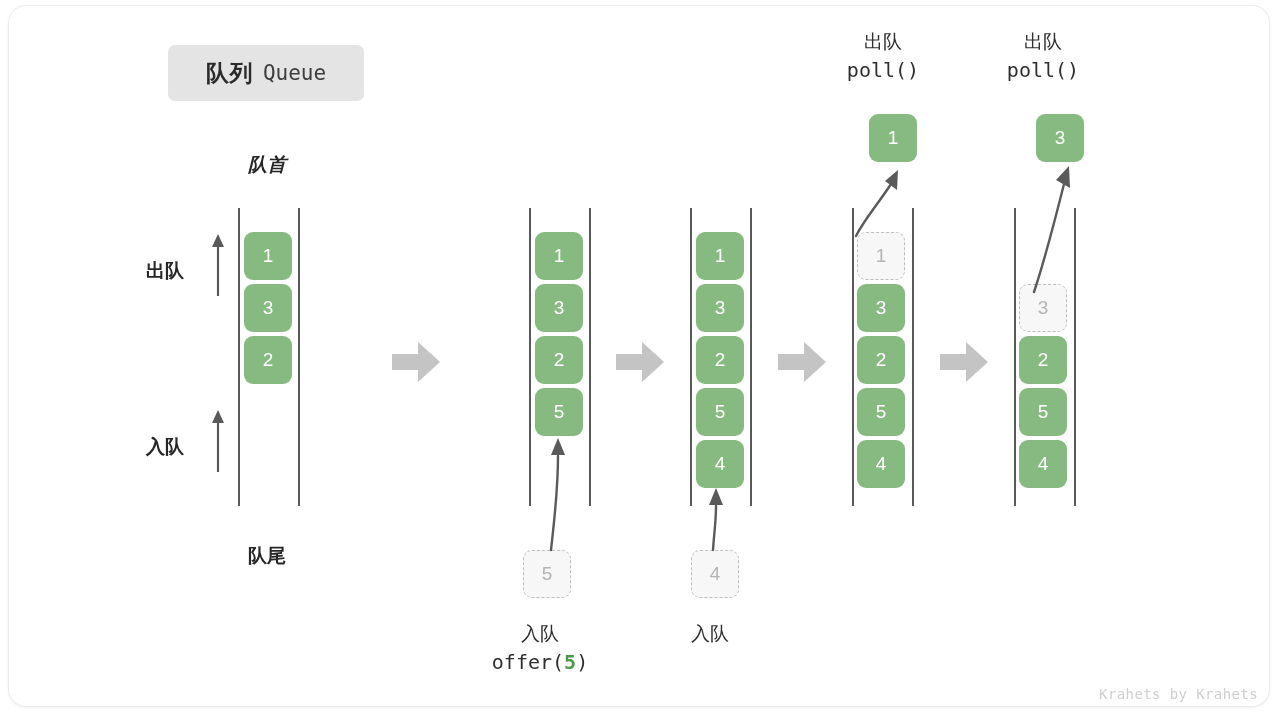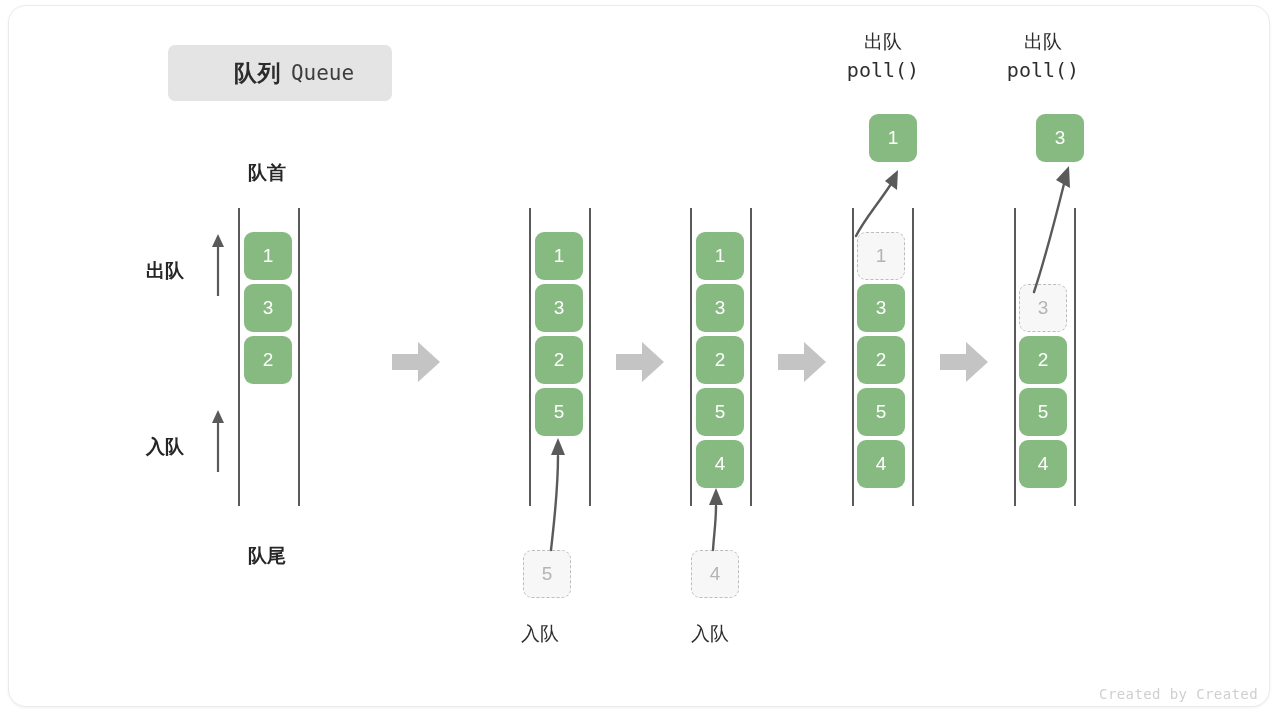--- a/index.html
+++ b/index.html
@@ -36,21 +36,20 @@
     left: 168px;
     top: 45px;
     width: 196px;
     height: 56px;
     background: #e4e4e4;
     border-radius: 7px;
     display: flex;
     align-items: center;
     justify-content: center;
     gap: 10px;
-    padding-left: 28px;
   }
   .title-cn {
     font-size: 23px;
     font-weight: bold;
     color: #2b2b2b;
     letter-spacing: 0.5px;
   }
   .title-en {
     font-family: "DejaVu Sans Mono", monospace;
     font-size: 21px;
@@ -144,21 +143,21 @@
 <body>
 
 <div id="stage">
   <div class="card"></div>
 
   <div class="title-badge">
     <span class="title-cn">队列</span>
     <span class="title-en">Queue</span>
   </div>
 
-  <div class="hdr-label abs" style="left:200px; top:160px; width:134px;">队首</div>
+  <div class="hdr-label abs" style="left:200px; top:152px; width:134px;font-style:italic;">队首</div>
   <div class="hdr-label abs" style="left:200px; top:543px; width:134px;">队尾</div>
 
   <div class="side-label abs" style="left:146px; top:258px;">出队</div>
   <div class="side-label abs" style="left:146px; top:434px;">入队</div>
 
   <svg class="thin-arrow" style="left:206px; top:232px;" width="24" height="66" viewBox="0 0 24 66">
     <line x1="12" y1="64" x2="12" y2="12" stroke="#5a5a5a" stroke-width="2.2"></line>
     <path d="M12 2 L18 15 L6 15 Z" fill="#5a5a5a"></path>
   </svg>
 
@@ -187,20 +186,21 @@
 
   <div class="box ghost" style="left:523px; top:550px;">5</div>
 
   <svg class="motion" style="left:518px; top:430px;" width="70" height="125" viewBox="0 0 70 125">
     <path d="M33 120 C 36 92, 40 62, 40 26" stroke="#5a5a5a" stroke-width="2.4" fill="none" stroke-linecap="round"></path>
     <path d="M40 8 L47 25 L33 25 Z" fill="#5a5a5a"></path>
   </svg>
 
   <div class="op-label abs" style="left:450px; top:620px; width:180px;">
     <span class="op-cn">入队</span>
+    <span class="op-code"><span>offer(</span><span class="num">5</span><span>)</span></span>
   </div>
 
   <svg class="step-arrow" style="left:614px; top:338px;" width="52" height="48" viewBox="0 0 52 48">
     <path d="M2 16 L28 16 L28 4 L50 24 L28 44 L28 32 L2 32 Z" fill="#c4c4c4"></path>
   </svg>
 
   <div class="rail" style="left:690px; top:208px; height:298px;"></div>
   <div class="rail" style="left:750px; top:208px; height:298px;"></div>
   <div class="box filled" style="left:696px; top:232px;">1</div>
   <div class="box filled" style="left:696px; top:284px;">3</div>
@@ -256,14 +256,14 @@
   <div class="box ghost" style="left:1019px; top:284px;">3</div>
   <div class="box filled" style="left:1019px; top:336px;">2</div>
   <div class="box filled" style="left:1019px; top:388px;">5</div>
   <div class="box filled" style="left:1019px; top:440px;">4</div>
 
   <svg class="motion" style="left:1012px; top:158px;" width="80" height="140" viewBox="0 0 80 140">
     <path d="M22 134 C 32 104, 44 58, 52 26" stroke="#5a5a5a" stroke-width="2.4" fill="none" stroke-linecap="round"></path>
     <path d="M57 8 L58 30 L44 22 Z" fill="#5a5a5a"></path>
   </svg>
 
-  <div class="watermark">Created by Created</div>
+  <div class="watermark">Krahets by Krahets</div>
 </div>
 
 </body></html>

